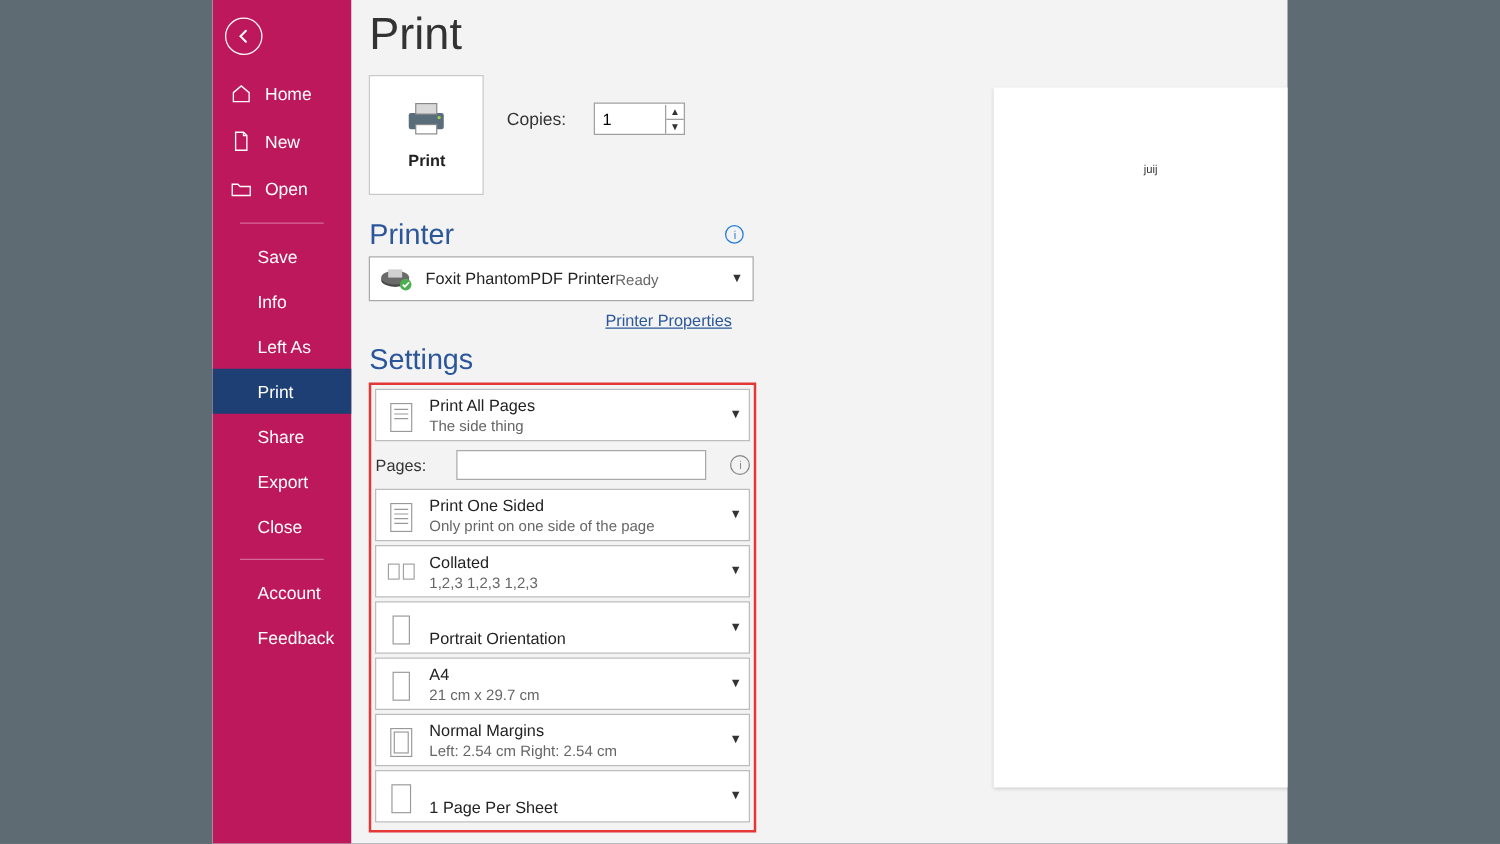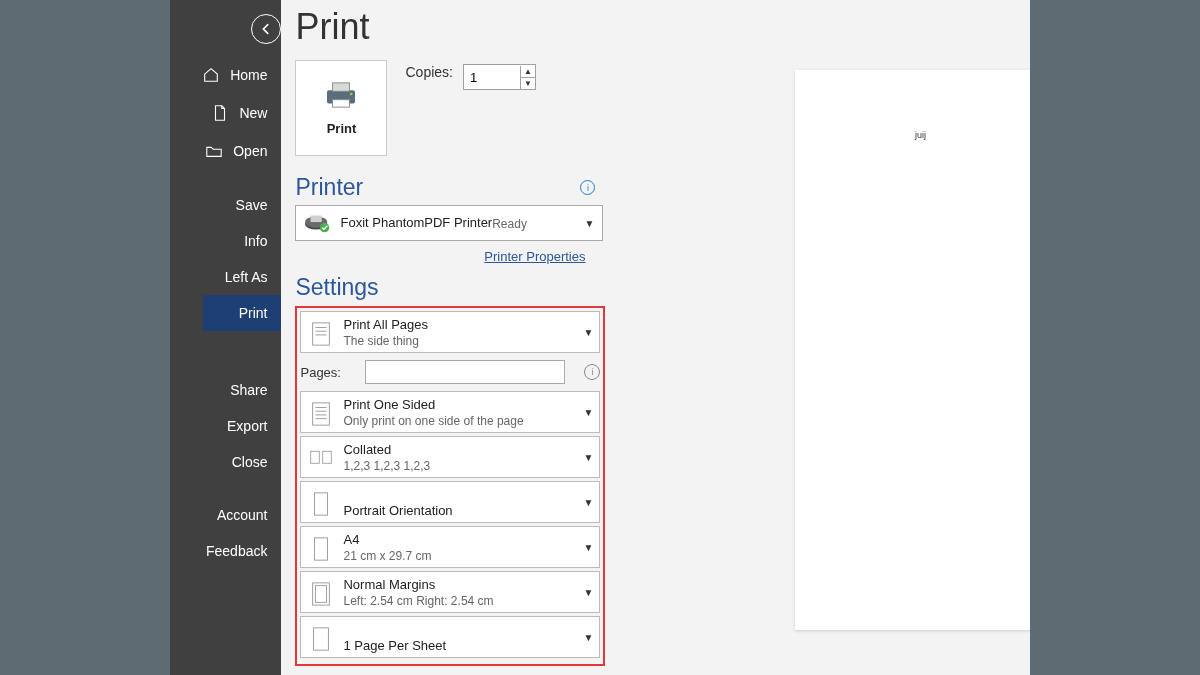--- a/index.html
+++ b/index.html
@@ -1,35 +1,35 @@
 <!DOCTYPE html>
 <html><head>
 <meta charset="utf-8">
 <style>
 html,body{margin:0;padding:0;font-family:"Segoe UI",Arial,sans-serif;background:#5f6b72;}
 .screen{width:1200px;height:675px;margin:0 auto;position:relative;display:flex;}
 .gutter-left{width:170px;background:#5f6b72;}
 .gutter-right{width:170px;background:#5f6b72;}
 .app{flex:1;background:#f3f3f3;display:flex;position:relative;overflow:hidden;}
-.sidebar{width:150px;background:#404040;color:#fff;display:flex;flex-direction:column;padding-top:8px;align-items:flex-end;}
+.sidebar{width:150px;background:#be185d;color:#fff;display:flex;flex-direction:column;padding-top:8px;}
 .back-btn{width:28px;height:28px;border:1.5px solid #fff;border-radius:50%;margin:6px 0 12px 10px;display:flex;align-items:center;justify-content:center;cursor:pointer;}
 .back-btn svg{width:14px;height:14px;}
 .nav-item{display:flex;align-items:center;gap:10px;padding:10px 14px;font-size:14px;cursor:pointer;}
 .nav-item.active{background:#1e3f73;}
 .nav-item .ico{width:18px;height:18px;display:inline-flex;align-items:center;justify-content:center;}
 .nav-item svg{width:18px;height:18px;stroke:#fff;fill:none;stroke-width:1.2;}
 .hr{height:1px;background:rgba(255,255,255,.35);margin:8px 22px;}
 .content{flex:1;display:flex;position:relative;}
 .left-col{width:500px;padding:0 0 0 14px;}
 .page-title{font-size:36px;font-weight:300;color:#333;margin:6px 0 12px 0;}
 .row1{display:flex;align-items:flex-start;gap:18px;}
 .print-btn{width:90px;height:94px;background:#fff;border:1px solid #c9c9c9;display:flex;flex-direction:column;align-items:center;justify-content:center;cursor:pointer;}
 .print-btn .printer-big{width:38px;height:28px;margin-bottom:12px;}
 .print-btn-label{font-size:13px;font-weight:600;color:#222;}
-.copies-wrap{display:flex;gap:10px;margin-top:4px;}
+.copies-wrap{display:flex;align-items:center;gap:22px;margin-top:22px;}
 .copies-label{font-size:14px;color:#333;}
 .spin{display:flex;align-items:center;border:1px solid #a0a0a0;background:#fff;height:24px;}
 .spin input{border:none;width:44px;height:22px;padding:0 6px;font-size:13px;outline:none;}
 .spin-btns{display:flex;flex-direction:column;border-left:1px solid #a0a0a0;}
 .spin-btns div{width:14px;height:11px;font-size:8px;display:flex;align-items:center;justify-content:center;cursor:pointer;color:#333;}
 .spin-btns div:first-child{border-bottom:1px solid #a0a0a0;}
 .section-header{font-size:23px;font-weight:400;color:#2b579a;margin-top:18px;display:flex;align-items:center;justify-content:space-between;}
 .info-circle{width:13px;height:13px;border:1px solid #1e7bd6;border-radius:50%;font-size:9px;color:#1e7bd6;display:flex;align-items:center;justify-content:center;margin-right:200px;}
 .printer-select{width:290px;background:#fff;border:1px solid #a9a9a9;padding:6px 8px;display:flex;align-items:center;gap:8px;cursor:pointer;position:relative;margin-top:4px;}
 .printer-ico{width:28px;height:22px;position:relative;}
@@ -101,21 +101,21 @@
       </div>
       <div class="nav-item" style="padding-left:36px;">
         <span>Info</span>
       </div>
       <div class="nav-item" style="padding-left:36px;">
         <span>Left As</span>
       </div>
       <div class="nav-item active" style="padding-left:36px;">
         <span>Print</span>
       </div>
-      <div class="nav-item" style="padding-left:36px;margin-top:41px;">
+      <div class="nav-item" style="padding-left:36px;">
         <span>Share</span>
       </div>
       <div class="nav-item" style="padding-left:36px;">
         <span>Export</span>
       </div>
       <div class="nav-item" style="padding-left:36px;">
         <span>Close</span>
       </div>
 
       <div class="hr"></div>

